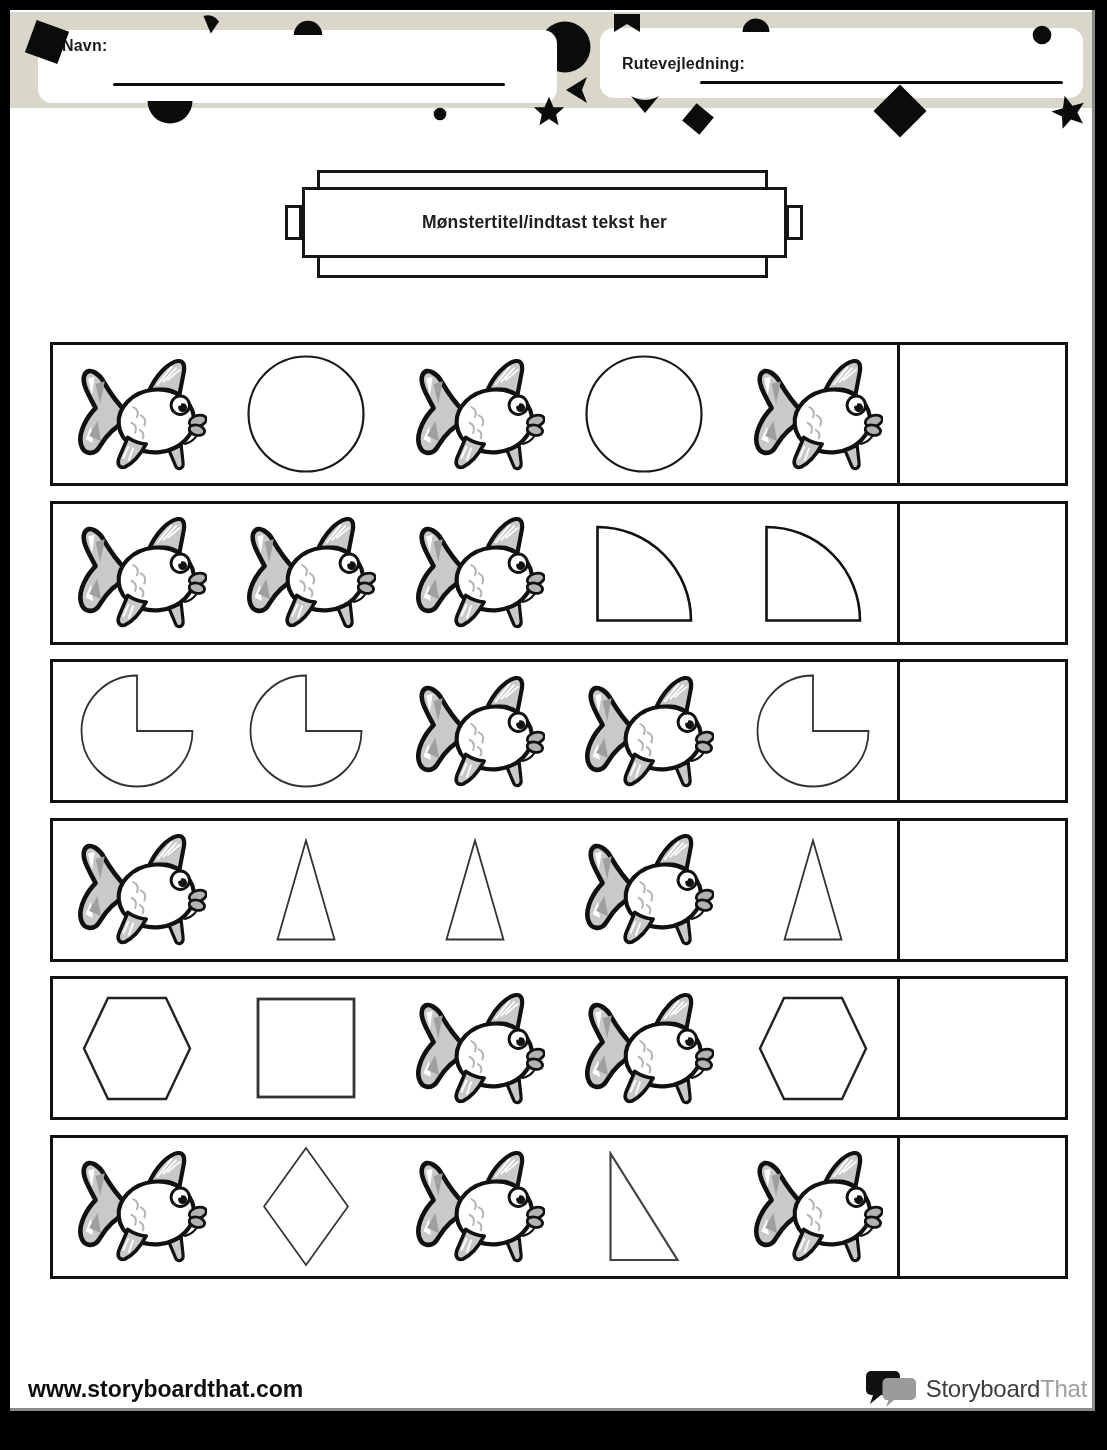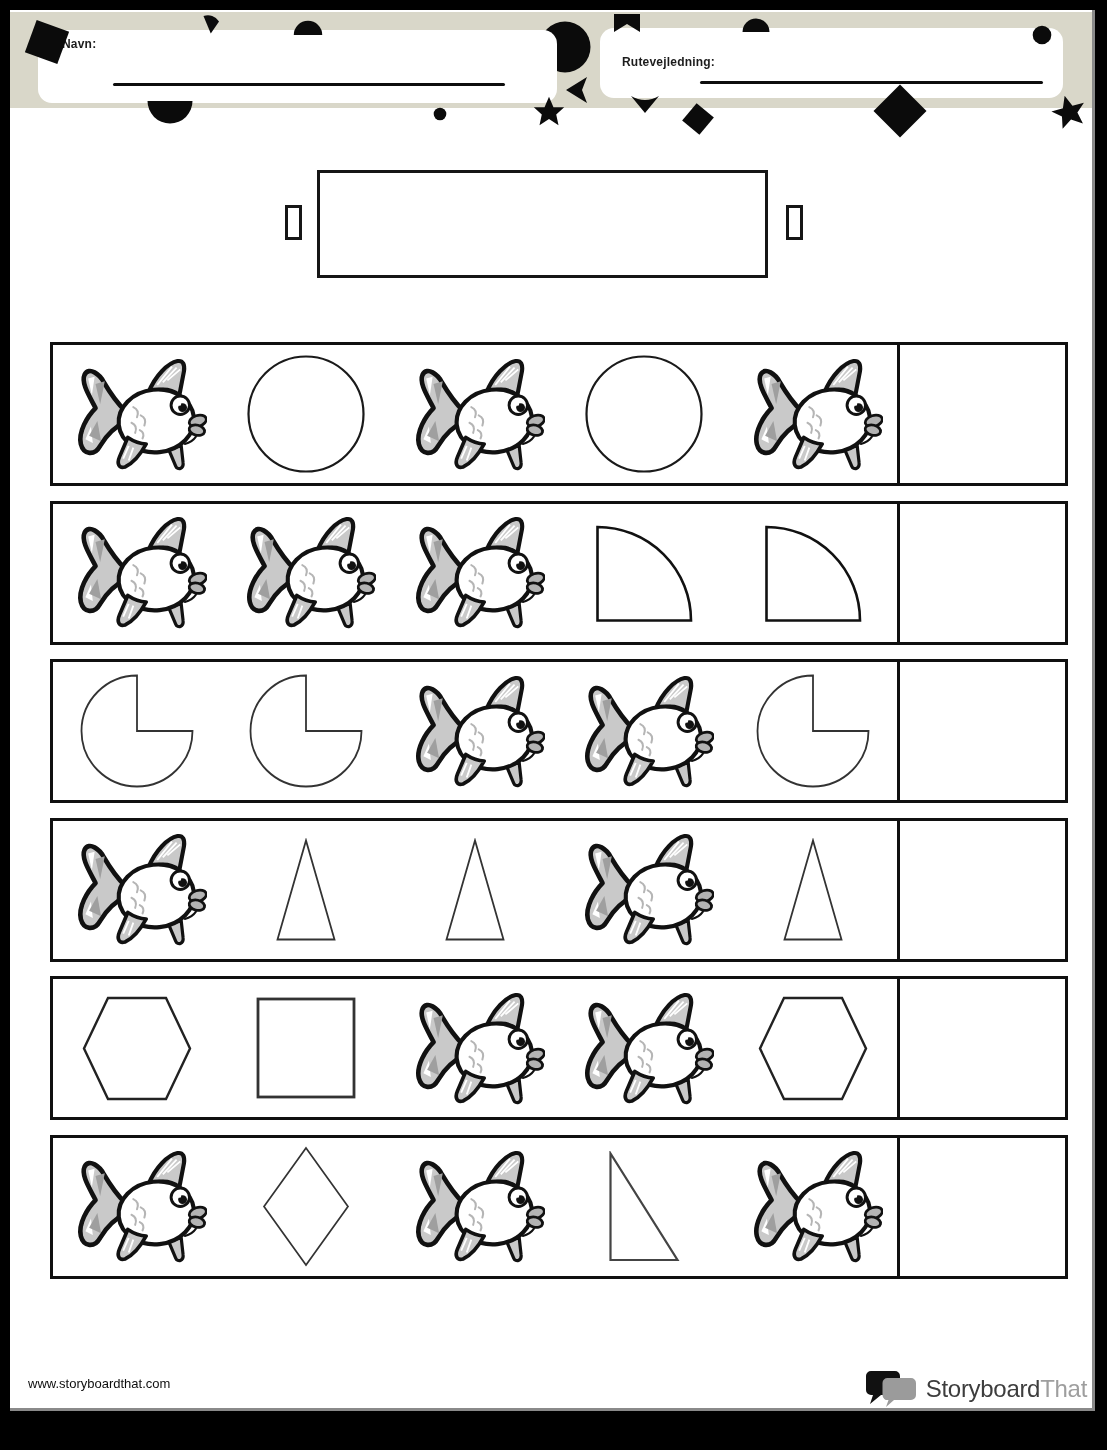--- a/index.html
+++ b/index.html
@@ -7,22 +7,22 @@
   .canvas{position:relative;width:1107px;height:1450px;background:#000;overflow:hidden;}
   .page{position:absolute;left:10px;top:10px;width:1082px;height:1398px;background:#fff;
         border-right:3px solid #8a8a8a;border-bottom:3px solid #8a8a8a;}
   
   .band-bg{position:absolute;left:0;top:2px;width:100%;height:96px;background:#d9d7c9;z-index:1;}
   .decor-svg{position:absolute;left:0;top:2px;width:1082px;height:150px;pointer-events:none;}
   .decor-back{z-index:2;}
   .decor-front{z-index:4;}
   .hdr-box{position:absolute;background:#fff;border-radius:14px;z-index:3;}
   .hdr-box.name{left:28px;top:20px;width:519px;height:73px;}
-  .hdr-box.route{left:590px;top:18px;width:463px;height:70px;}
-  .hdr-label{position:absolute;font-size:12px;font-weight:700;color:#1c1c1c;letter-spacing:.2px;}
+  .hdr-box.route{left:590px;top:18px;width:463px;height:70px;padding-left:20px;}
+  .hdr-label{position:absolute;font-size:16px;font-weight:700;color:#1c1c1c;letter-spacing:.2px;}
   .name .hdr-label{left:24px;top:7px;}
   .route .hdr-label{left:22px;top:27px;}
   .write-line{position:absolute;height:3px;background:#0d0d0d;border-radius:2px;}
   .name .write-line{left:75px;right:52px;top:53px;}
   .route .write-line{left:100px;right:20px;top:53px;}
   
   .banner{position:absolute;left:275px;top:160px;width:518px;height:108px;z-index:5;}
   .banner-back{position:absolute;left:32px;right:35px;top:0;bottom:0;border:3px solid #161616;background:#fff;box-sizing:border-box;}
   .banner-tab{position:absolute;top:35px;width:17px;height:35px;border:3px solid #161616;background:#fff;box-sizing:border-box;}
   .banner-tab.left{left:0;}
@@ -30,21 +30,21 @@
   .banner-main{position:absolute;left:17px;right:16px;top:17px;bottom:20px;border:3px solid #161616;background:#fff;
                display:flex;align-items:center;justify-content:center;box-sizing:border-box;}
   .banner-text{font-size:17.5px;font-weight:700;color:#202020;letter-spacing:.2px;}
   
   .rows{position:absolute;left:40px;top:332px;z-index:5;}
   .row{display:flex;width:1018px;height:144px;margin-bottom:14.5px;}
   .row-main{flex:0 0 847px;display:flex;border:3px solid #101010;border-right:none;background:#fff;box-sizing:border-box;}
   .cell{flex:1;display:flex;align-items:center;justify-content:center;overflow:visible;}
   .row-answer{flex:1;border:3px solid #101010;background:#fff;box-sizing:border-box;}
   
-  .site-url{position:absolute;left:18px;top:1366px;font-size:13px;font-weight:400;color:#0e0e0e;z-index:5;}
+  .site-url{position:absolute;left:18px;top:1366px;font-size:23px;font-weight:700;color:#0e0e0e;z-index:5;}
   .logo{position:absolute;right:5px;top:1358px;display:flex;align-items:center;gap:7px;z-index:5;}
   .logo-text{font-size:24px;font-weight:500;letter-spacing:-.3px;}
   .logo-text .dark{color:#3d3d3d;}
   .logo-text .light{color:#9e9e9e;}
 </style>
 </head>
 <body>
 
 <div class="canvas" style="background: rgb(0, 0, 0);">
   <div class="page">
@@ -104,20 +104,23 @@
         <use href="#d-bird" transform="translate(635,90) rotate(0) scale(1)"></use>
         <use href="#d-square" transform="translate(688,107) rotate(40) scale(0.75)"></use>
         <use href="#d-square" transform="translate(890,99) rotate(45) scale(1.25)"></use>
         <use href="#d-star" transform="translate(1059,100) rotate(-15) scale(1.05)"></use>
       </svg>
 
     <div class="banner">
       <div class="banner-back"></div>
       <div class="banner-tab left"></div>
       <div class="banner-tab right"></div>
+      <div class="banner-main">
+        <span class="banner-text">Mønstertitel/indtast tekst her</span>
+      </div>
     </div>
 
     <div class="rows">
         <div class="row">
           <div class="row-main">
             <div class="cell">
               <svg width="140" height="117" viewBox="0 0 152 126">
  <path d="M64,60 C54,50 47,40 40,28 C36,20 24,10 19,20 C15,29 25,44 31,56 C22,65 12,82 15,95 C18,107 30,108 36,97 C42,87 52,76 64,71 Z" fill="#c9c9c9" stroke="#111" stroke-width="5" stroke-linejoin="round"></path>
  <path d="M23,24 L30,22 L27,42 Z" fill="#fff"></path>
  <path d="M31,30 L41,27 L36,52 Z" fill="#9f9f9f"></path>

